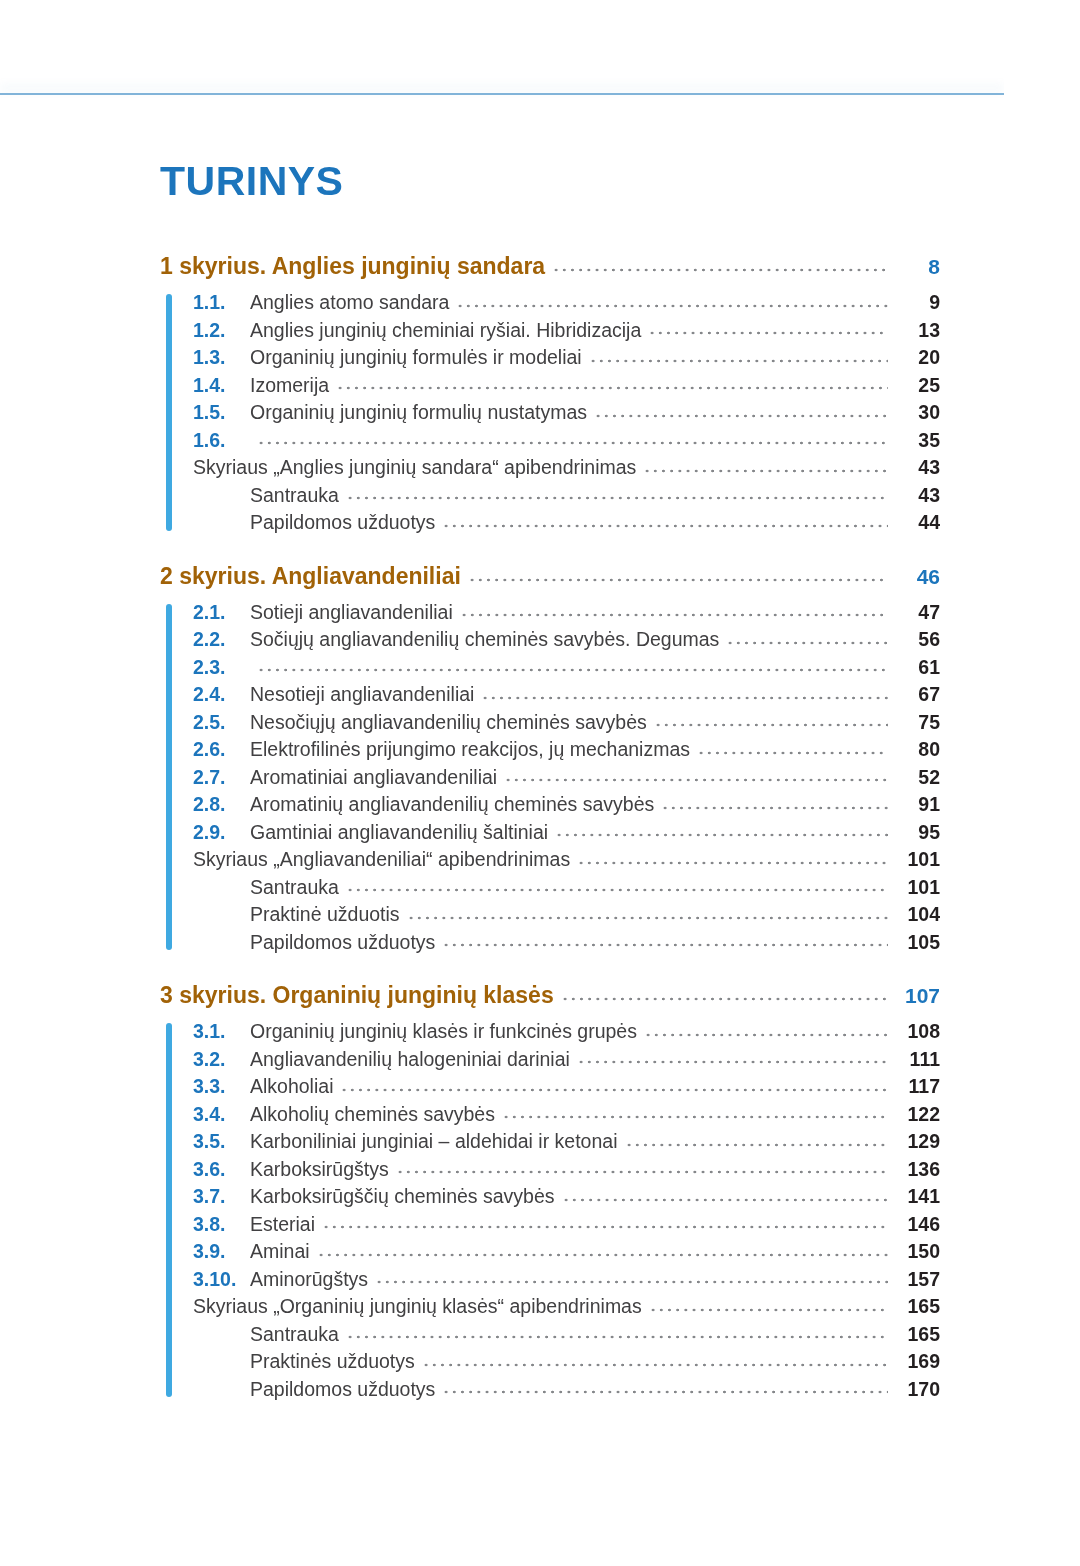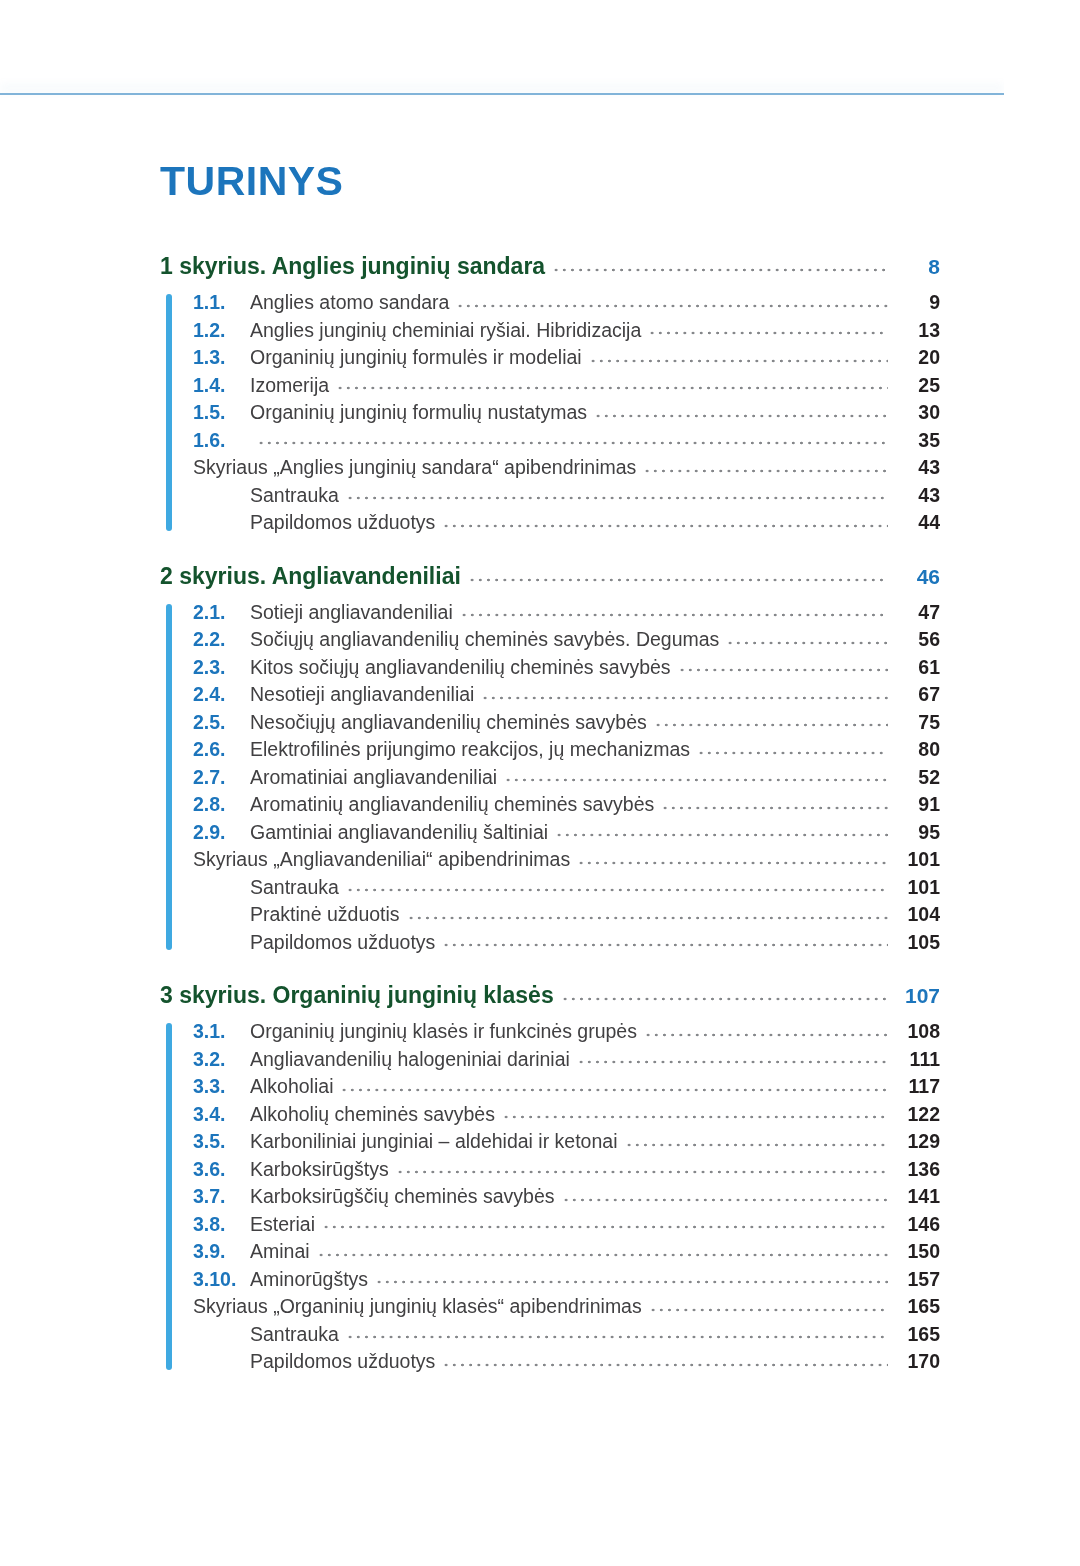--- a/index.html
+++ b/index.html
@@ -45,21 +45,21 @@
   .chapter:first-child { margin-top: 0; }
 
   .chapter-heading {
     display: flex;
     align-items: baseline;
     line-height: 30px;
   }
   .chapter-label {
     font-size: 23px;
     font-weight: bold;
-    color: #14532d;
+    color: #a16207;
     white-space: nowrap;
   }
   .chapter-page {
     min-width: 42px;
     text-align: right;
     font-size: 21px;
     font-weight: bold;
     color: #1c75bc;
   }
 
@@ -199,21 +199,20 @@
             <span class="page-number">47</span>
           </div>
           <div class="row row--numbered">
             <span class="section-number">2.2.</span>
             <span class="row-title">Sočiųjų angliavandenilių cheminės savybės. Degumas</span>
             <span class="dot-leader"></span>
             <span class="page-number">56</span>
           </div>
           <div class="row row--numbered">
             <span class="section-number">2.3.</span>
-            <span class="row-title">Kitos sočiųjų angliavandenilių cheminės savybės</span>
             <span class="dot-leader"></span>
             <span class="page-number">61</span>
           </div>
           <div class="row row--numbered">
             <span class="section-number">2.4.</span>
             <span class="row-title">Nesotieji angliavandeniliai</span>
             <span class="dot-leader"></span>
             <span class="page-number">67</span>
           </div>
           <div class="row row--numbered">
@@ -340,20 +339,25 @@
             <span class="row-title">Skyriaus „Organinių junginių klasės“ apibendrinimas</span>
             <span class="dot-leader"></span>
             <span class="page-number">165</span>
           </div>
           <div class="row row--sub">
             <span class="row-title">Santrauka</span>
             <span class="dot-leader"></span>
             <span class="page-number">165</span>
           </div>
           <div class="row row--sub">
+            <span class="row-title">Praktinės užduotys</span>
+            <span class="dot-leader"></span>
+            <span class="page-number">169</span>
+          </div>
+          <div class="row row--sub">
             <span class="row-title">Papildomos užduotys</span>
             <span class="dot-leader"></span>
             <span class="page-number">170</span>
           </div>
         </div>
       </section>
     </div>
 </div>
 
 </body></html>

